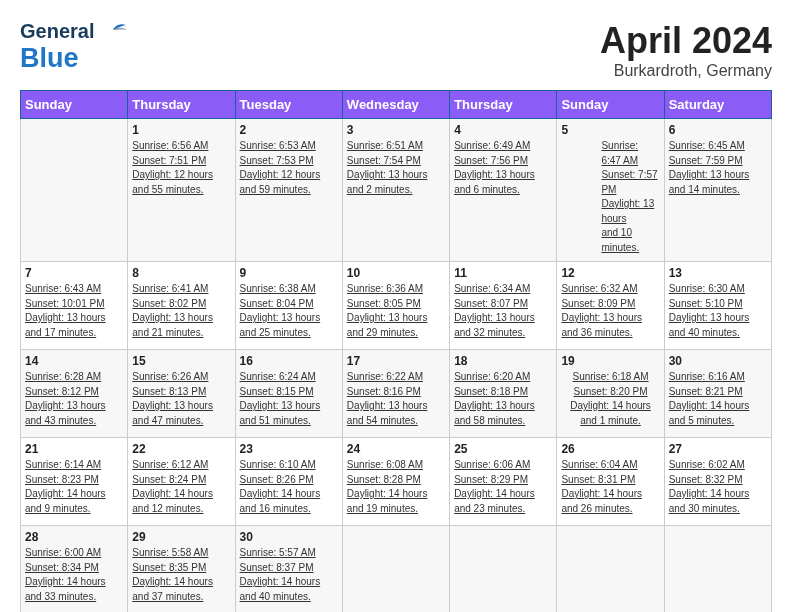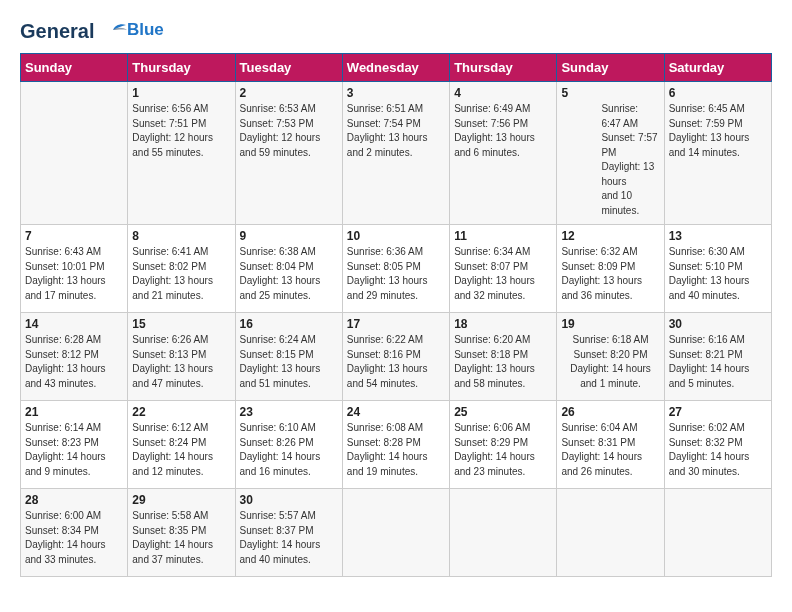--- a/index.html
+++ b/index.html
@@ -11,42 +11,42 @@
       padding: 20px;
     }
     .header {
       display: flex;
       align-items: flex-start;
       justify-content: space-between;
       margin-bottom: 10px;
     }
     .logo {
       display: flex;
-      flex-direction: row;
+      flex-direction: column;
       align-items: flex-start;
     }
     .title-block {
       text-align: right;
     }
     .month-title {
       font-size: 36px;
       font-weight: bold;
       color: #222;
     }
     .location-title {
       font-size: 16px;
       color: #444;
     }
     table {
       width: 100%;
       border-collapse: collapse;
       table-layout: fixed;
     }
     thead tr th {
-      background-color: #be185d;
+      background-color: #8b5cf6;
       color: #fff;
       font-size: 13px;
       font-weight: bold;
       padding: 6px 4px;
       text-align: left;
       border: 1px solid #1a5fa0;
     }
     tbody tr td {
       border: 1px solid #ccc;
       vertical-align: top;
@@ -65,46 +65,51 @@
     .day-num {
       font-size: 12px;
       font-weight: bold;
       display: block;
       margin-bottom: 2px;
     }
     .day-info {
       font-size: 10px;
       line-height: 1.45;
       color: #333;
+      text-decoration: underline;
     }
     .logo-wrapper {
       display: flex;
       align-items: center;
       gap: 2px;
     }
-    .logo-name-blue { color: #2176c7; font-weight: bold; font-size: 17px; }
+    .logo-name-blue { color: #2176c7; font-weight: bold; font-size: 27px; }
     .logo-name-dark { color: #1a3a5c; font-weight: bold; font-size: 20px; }
     .bird-svg { margin-top: 2px; }
   </style>
 </head>
 <body>
 
 <div class="header">
   <div class="logo">
     <div class="logo-wrapper">
       <div>
         <span class="logo-name-dark">General</span>
         <svg class="bird-svg" width="28" height="16" viewBox="0 0 28 16">
           <path d="M14 8 C16 3, 22 1, 27 3 C22 4, 18 6, 14 8Z" fill="#2176c7"></path>
           <path d="M14 8 C18 5, 24 5, 28 8 C22 7, 18 8, 14 8Z" fill="#1a3a5c" opacity="0.5"></path>
         </svg>
       </div>
     </div>
     <span class="logo-name-blue">Blue</span>
   </div>
+  <div class="title-block">
+    <div class="month-title">April 2024</div>
+    <div class="location-title">Burkardroth, Germany</div>
+  </div>
 </div>
 
 <table>
   <thead>
     <tr>
     <th>Sunday</th>
         <th>Thursday</th>
         <th>Tuesday</th>
         <th>Wednesday</th>
         <th>Thursday</th>

